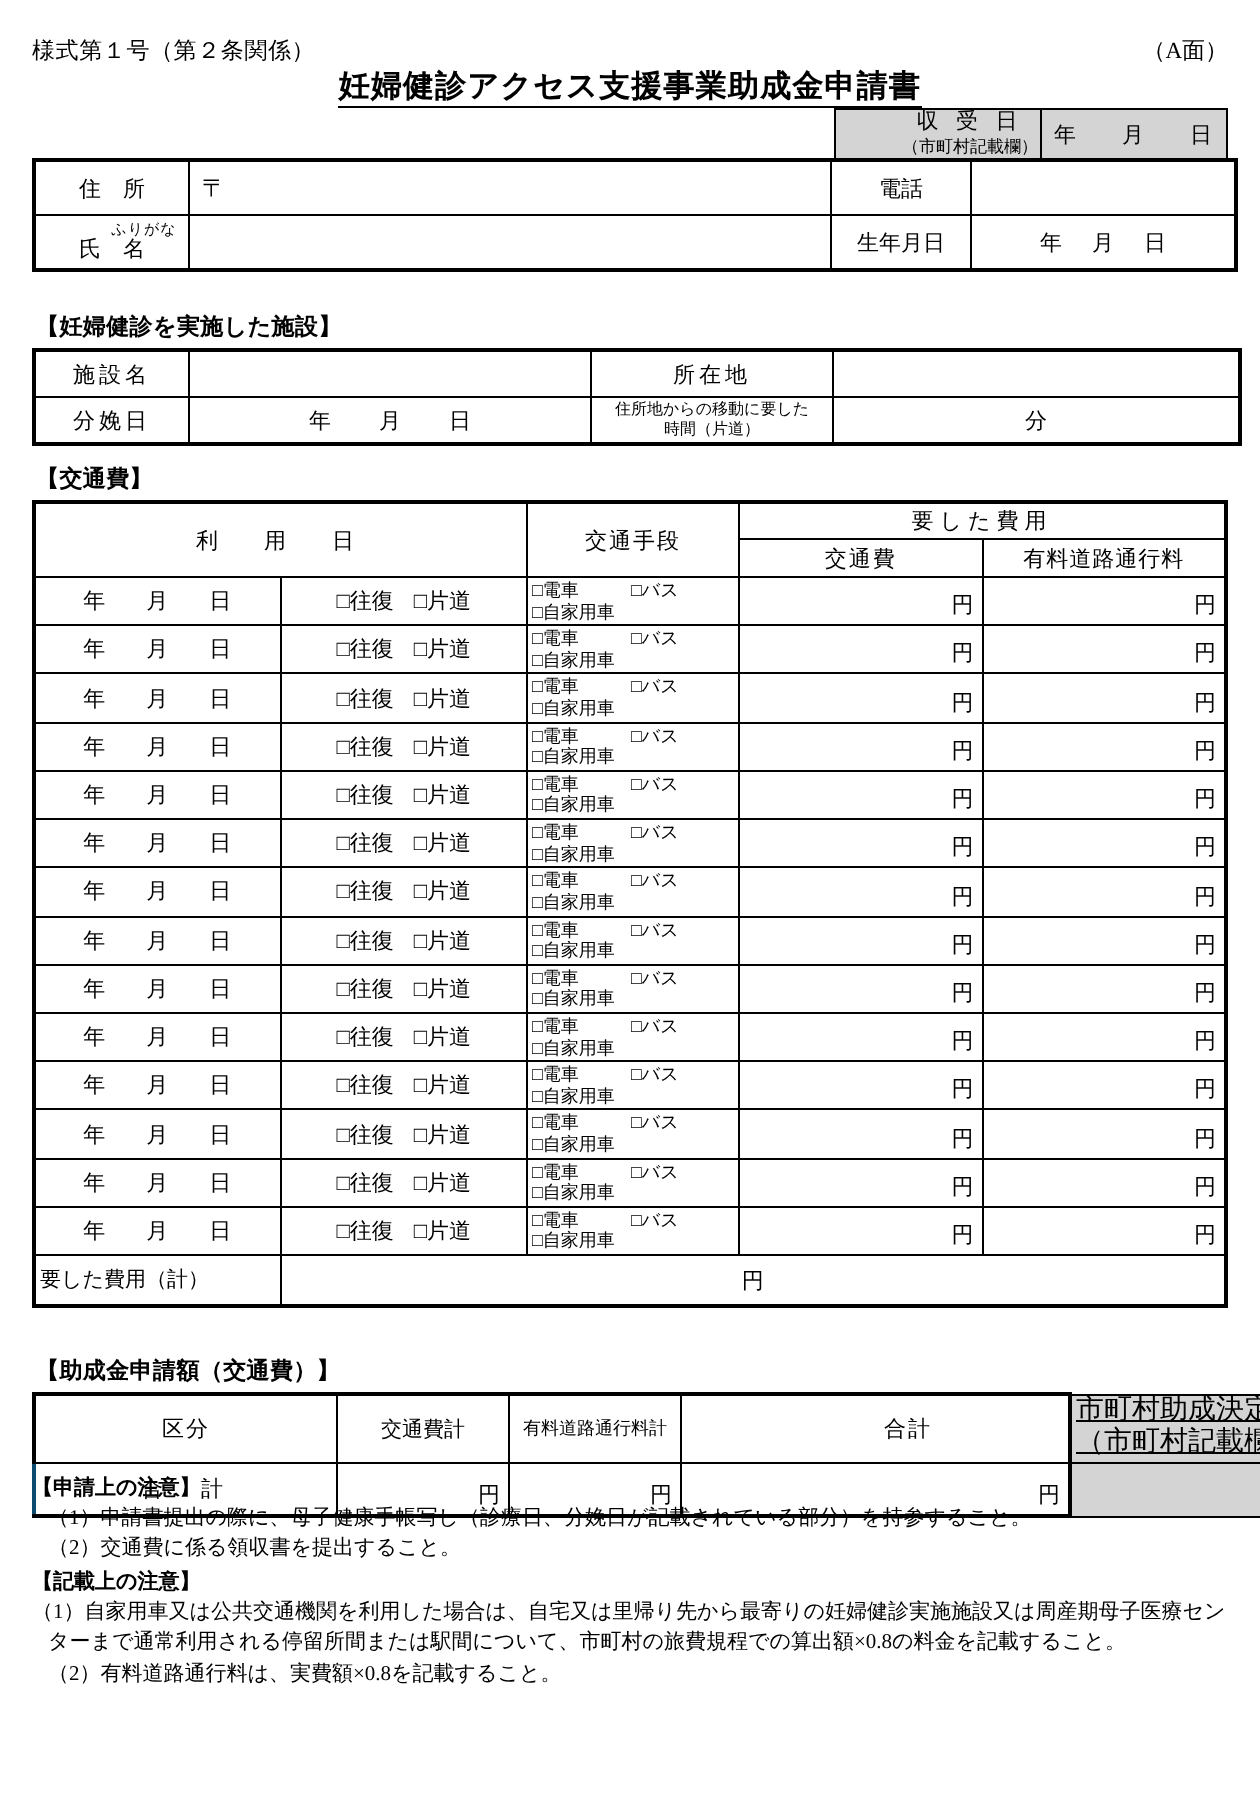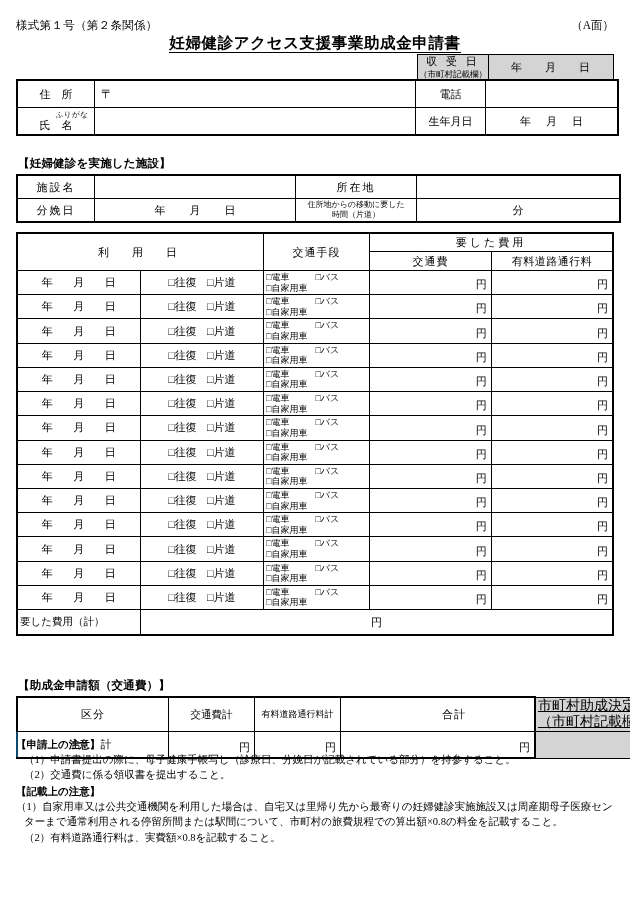--- a/index.html
+++ b/index.html
@@ -95,20 +95,21 @@
     top: 54px;
     left: 417px;
     width: 197px;
   }
   .recv-wrap table { width: 197px; }
   .recv-label {
     width: 70px;
     height: 25px;
     line-height: 1.05;
     font-size: 10.5px;
+    padding-left: 32px;
   }
   .recv-label .big { letter-spacing: 3px; font-size: 11px; }
   .recv-label .small { font-size: 8.5px; }
   .recv-val { height: 25px; font-size: 11px; letter-spacing: 1px; }
   .recv-val .sp { display: inline-block; width: 22px; }
 
   
   .applicant {
     position: absolute;
     top: 79px;
@@ -280,20 +281,21 @@
         </td>
         <td class="c fa-v2">
           <span>分</span>
         </td>
       </tr>
     </tbody>
       </table>
   </div>
 
   <div class="transport">
+    <div class="sect-label">【交通費】</div>
     <table class="thickbox">
       <thead>
         <tr>
           <th class="c th-use" colspan="2" rowspan="2">利　用　日</th>
           <th class="c th-mean" rowspan="2">交通手段</th>
           <th class="c th-cost" colspan="2">要した費用</th>
         </tr>
         <tr>
           <th class="c th-c1">交通費</th>
           <th class="c th-c2">有料道路通行料</th>

